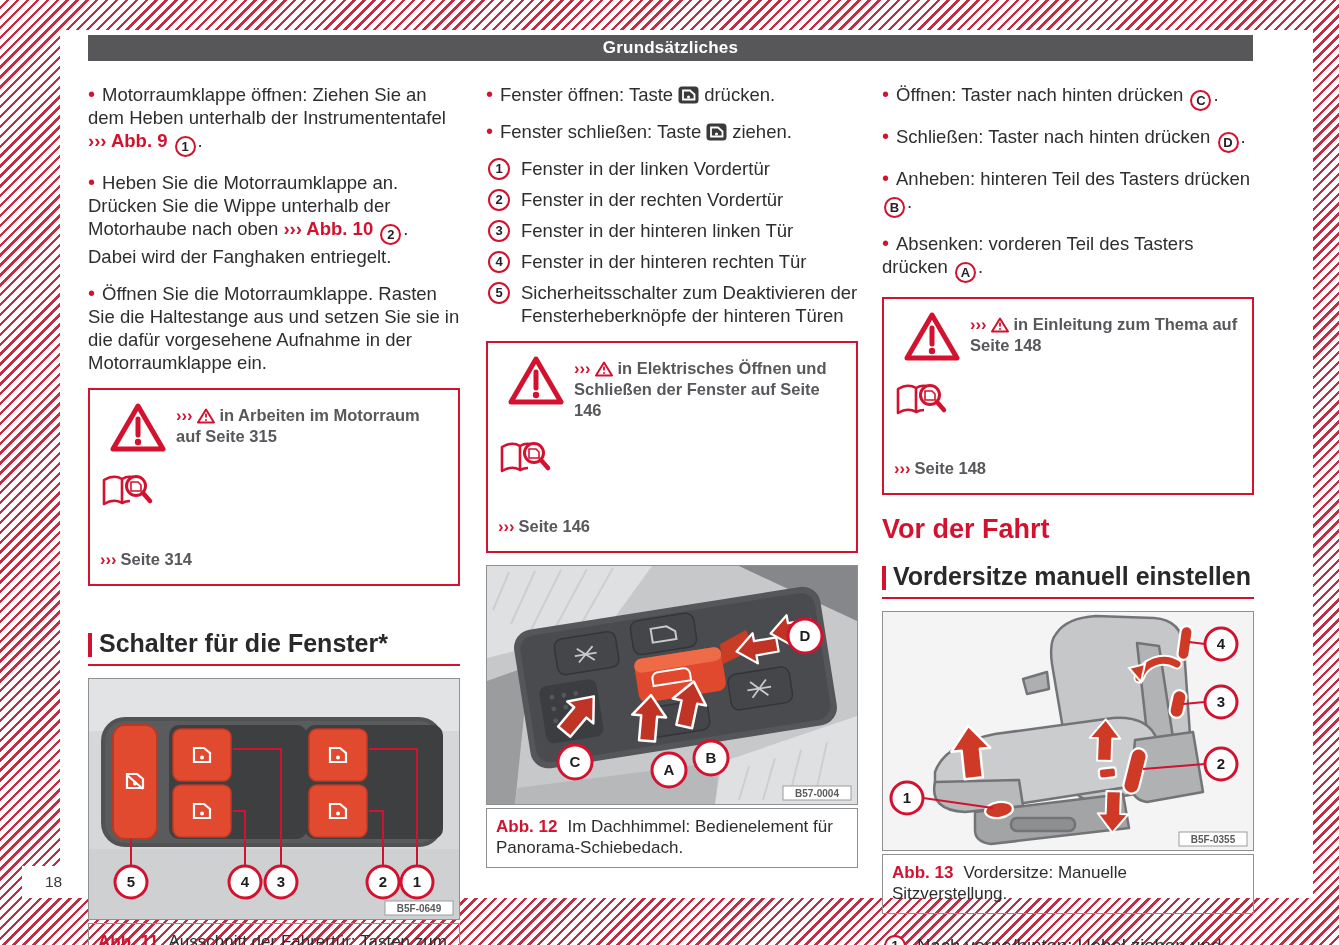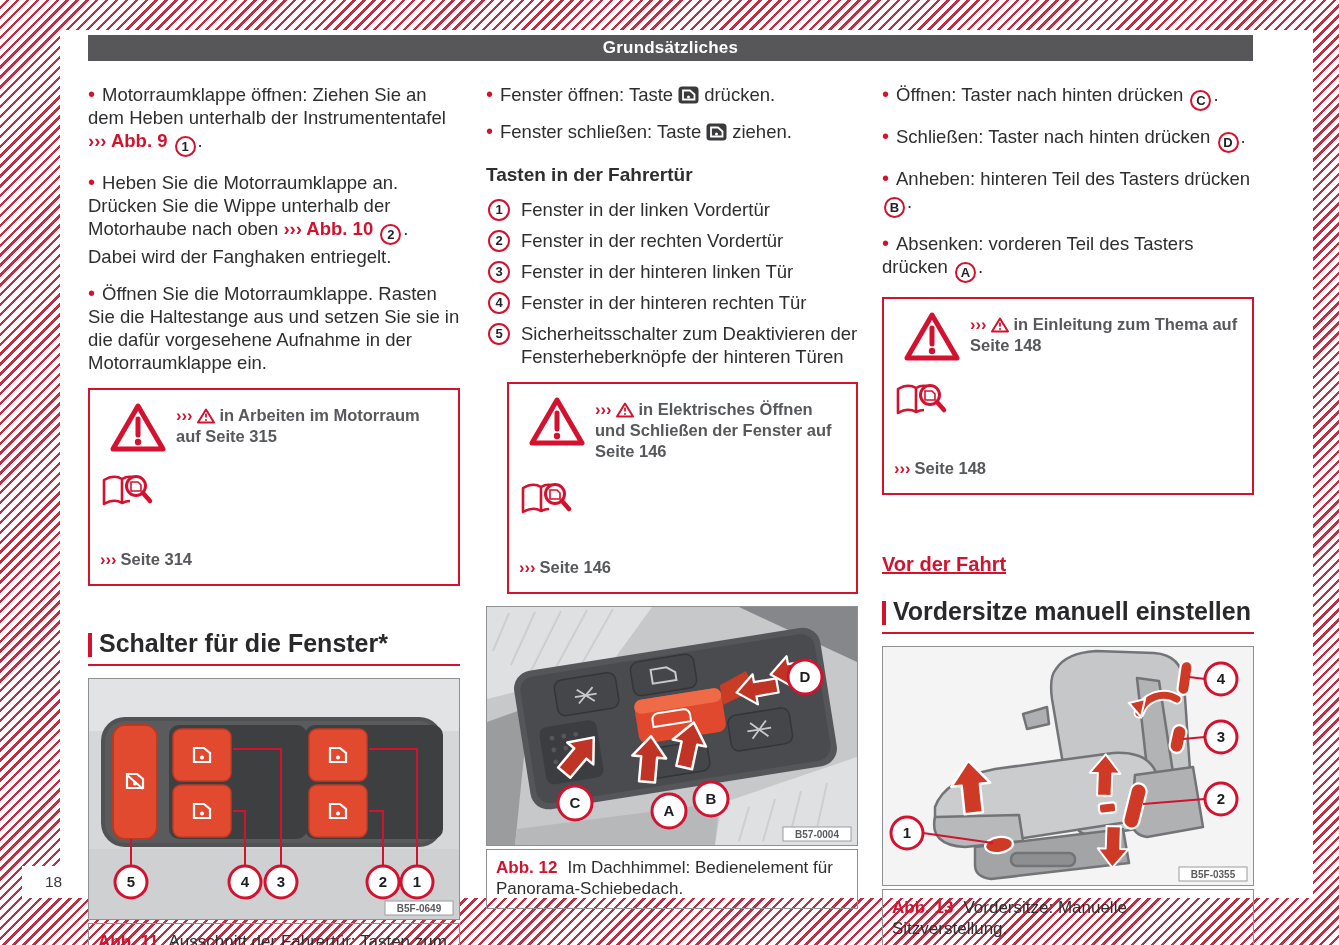--- a/index.html
+++ b/index.html
@@ -37,21 +37,21 @@
   .wrow { display:flex; align-items:flex-start; }
   .wrow + .wrow { margin-top:16px;flex-direction:column; }
   .wicon { flex:0 0 76px; display:flex; justify-content:center; }
   .wtext { flex:1; font-weight:bold; color:#57585b; font-size:16.5px; line-height:21px; padding-top:3px; }
   .wtext .warrows { color:#d2122e; margin-right:4px; }
   .minitri { vertical-align:-3px; margin:0 4px 0 1px; }
 
   .h3sec { position:relative; font-size:25px; font-weight:bold; color:#29292b;
     padding:0 0 9px 11px; border-bottom:2px solid #d2122e; margin-top:46px; }
   .h3sec .bar { position:absolute; left:0; top:1px; width:4px; height:24px; background:#d2122e; }
-  .h2chap { color:#d2122e; font-size:20px; font-weight:bold; margin-top:58px;text-decoration:underline; }
+  .h2chap { color:#d2122e; font-size:27px; font-weight:bold; margin-top:23px; }
   .col3 .h3sec { margin-top:24px; }
 
   .figure { margin-top:12px; border:1px solid #8f9092; background:#fff; }
   .figure svg { display:block; }
   .figcap { border:1px solid #8f9092; margin-top:3px; padding:7px 9px 9px; font-size:17px;
     line-height:21px; color:#2e2e30; }
   .figcap .flabel { color:#d2122e; font-weight:bold; margin-right:10px; }
 
   .col3 .warnbox { margin-top:6px; }
   .col3 .nlist { margin-top:20px; }
@@ -168,21 +168,20 @@
           <rect x="0.5" y="0.5" width="20" height="17" rx="3.5" fill="#3a3a3c"></rect>
           <path d="M5,4.5 h7 l4.5,4 v5 h-11.5 z" fill="none" stroke="#fff" stroke-width="1.8"></path>
           <circle cx="10.5" cy="11" r="1.5" fill="#fff"></circle>
         </svg><span>drücken.</span></p>
     <p class="bullet"><span>Fenster schließen: Taste</span><svg class="keyicon" width="21" height="18" viewBox="0 0 21 18">
           <rect x="0.5" y="0.5" width="20" height="17" rx="3.5" fill="#3a3a3c"></rect>
           <path d="M5,4.5 h7 l4.5,4 v5 h-11.5 z" fill="none" stroke="#fff" stroke-width="1.8"></path>
           <circle cx="10.5" cy="11" r="1.5" fill="#fff"></circle>
         </svg><span>ziehen.</span></p>
 
-    <div class="subhead">Tasten in der Fahrertür</div>
 
     <div class="nlist">
       <div class="nitem">
           <span class="cref">1</span>
           <span class="nlabel">Fenster in der linken Vordertür</span>
         </div>
       <div class="nitem">
           <span class="cref">2</span>
           <span class="nlabel">Fenster in der rechten Vordertür</span>
         </div>
@@ -193,21 +192,21 @@
       <div class="nitem">
           <span class="cref">4</span>
           <span class="nlabel">Fenster in der hinteren rechten Tür</span>
         </div>
       <div class="nitem">
           <span class="cref">5</span>
           <span class="nlabel">Sicherheitsschalter zum Deaktivieren der Fensterheberknöpfe der hinteren Türen</span>
         </div>
     </div>
 
-    <div class="warnbox" style="margin-top:14px;margin-left:21px;">
+    <div class="warnbox" style="margin-top:14px;">
       <div class="wrow">
         <div class="wicon">
           <svg width="58" height="52" viewBox="0 0 58 52">
               <path d="M29,4 L54,47 H4 Z" fill="#fff" stroke="#d2122e" stroke-width="5" stroke-linejoin="round"></path>
               <line x1="29" y1="17" x2="29" y2="33" stroke="#d2122e" stroke-width="5" stroke-linecap="round"></line>
               <circle cx="29" cy="40" r="3.2" fill="#d2122e"></circle>
             </svg>
         </div>
         <div class="wtext"><span class="warrows">›››</span><svg class="minitri" width="18" height="16" viewBox="0 0 18 16">
               <path d="M9,1.5 L17,14.5 H1 Z" fill="none" stroke="#d2122e" stroke-width="2" stroke-linejoin="round"></path>

